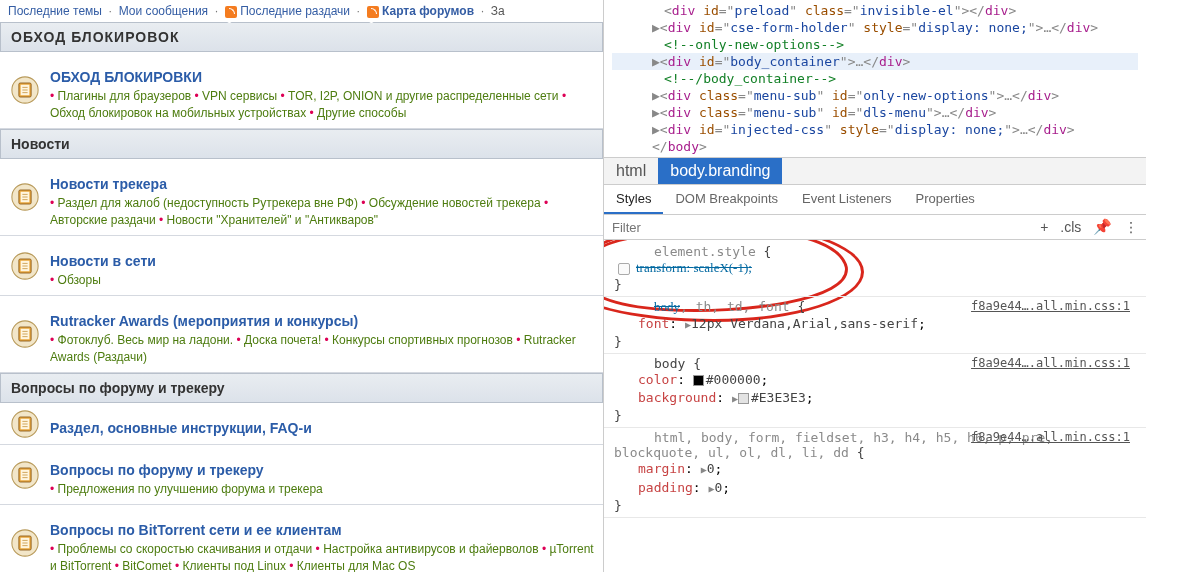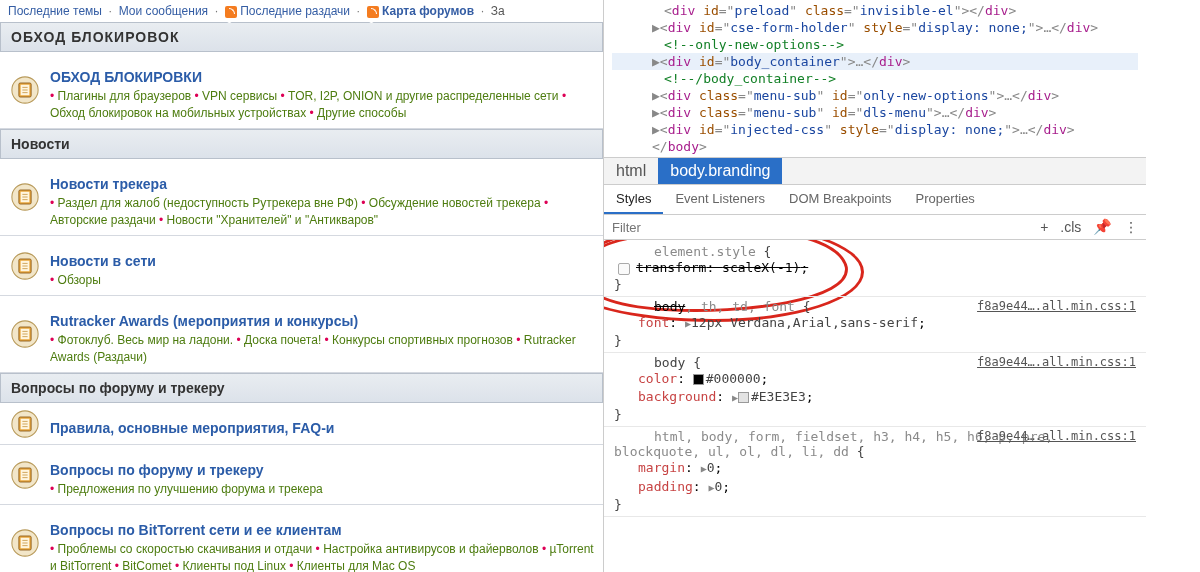--- a/index.html
+++ b/index.html
@@ -54,23 +54,23 @@
 .filter-icons { display: flex; align-items: center; gap: 12px; color: #555; font-size: 14px; }
 .pin { font-size: 15px; }
 
 .styles-body { font-family: Consolas, monospace; font-size: 13px; padding: 2px 0; overflow: hidden; position: relative; }
 .style-block { padding: 2px 10px 4px 10px; border-bottom: 1px solid #e8e8e8; position: relative; }
 .sel { color: #8a8a8a; margin-left: 40px; }
 .brace { color: #444; }
 .prop { padding-left: 24px; line-height: 18px; }
 .prop-n { color: #c74343; }
 .prop-v { color: #444; }
-.disabled .prop-n, .disabled .prop-v, .struck { text-decoration: line-through; color: #000000; }
+.disabled .prop-n, .disabled .prop-v, .struck { text-decoration: line-through; color: #0369a1; font-family: Liberation Serif, serif; }
 .cb { width: 12px; height: 12px; border: 1px solid #aaa; display: inline-block; vertical-align: middle; margin-right: 6px; margin-left: -20px; background: #fafafa; border-radius: 2px; }
-.src-link { position: absolute; right: 10px; top: 2px; color: #555; text-decoration: underline; font-size: 12px; cursor: pointer; }
+.src-link { position: absolute; right: 16px; top: 2px; color: #555; text-decoration: underline; font-size: 12px; cursor: pointer; }
 .swatch { display: inline-block; width: 11px; height: 11px; border: 1px solid #999; vertical-align: middle; margin-right: 2px; }
 .tri-sm { color: #888; font-size: 10px; }
 
 .red-circle { position: absolute; border: 3px solid #d9261c; border-radius: 50% 50% 50% 50% / 60% 50% 50% 40%; pointer-events: none; }
 </style>
 </head>
 <body>
 
 <div class="container">
 
@@ -148,21 +148,21 @@
           <div class="forum-icon">
             <svg class="forum-icon-svg" viewBox="0 0 32 32">
               <circle cx="16" cy="16" r="15" fill="#f2e6c9" stroke="#b89a5a" stroke-width="1.2"></circle>
               <rect x="9" y="8" width="14" height="16" rx="1.5" fill="#e8a63d" stroke="#8a5a1a" stroke-width="1"></rect>
               <rect x="11" y="10" width="10" height="12" fill="#fff6e0"></rect>
               <line x1="13" y1="13" x2="19" y2="13" stroke="#c99a4a"></line>
               <line x1="13" y1="16" x2="19" y2="16" stroke="#c99a4a"></line>
               <line x1="13" y1="19" x2="19" y2="19" stroke="#c99a4a"></line>
             </svg>
           </div>
-          <div class="forum-body"><a href="#" class="forum-title">Правила, основные мероприятия, FAQ-и</a></div>
+          <div class="forum-body"><a href="#" class="forum-title">Раздел, основные инструкции, FAQ-и</a></div>
         </div>
         <div class="forum-row">
           <div class="forum-icon">
             <svg class="forum-icon-svg" viewBox="0 0 32 32">
               <circle cx="16" cy="16" r="15" fill="#f2e6c9" stroke="#b89a5a" stroke-width="1.2"></circle>
               <rect x="9" y="8" width="14" height="16" rx="1.5" fill="#e8a63d" stroke="#8a5a1a" stroke-width="1"></rect>
               <rect x="11" y="10" width="10" height="12" fill="#fff6e0"></rect>
               <line x1="13" y1="13" x2="19" y2="13" stroke="#c99a4a"></line>
               <line x1="13" y1="16" x2="19" y2="16" stroke="#c99a4a"></line>
               <line x1="13" y1="19" x2="19" y2="19" stroke="#c99a4a"></line>
@@ -199,22 +199,22 @@
       <div class="dom-line" style="padding-left:40px">&lt;/<span class="tag">body</span>&gt;</div>
     </div>
 
     <div class="crumbs">
       <div class="crumb">html</div>
       <div class="crumb active">body.branding</div>
     </div>
 
     <div class="style-tabs">
       <div class="style-tab active">Styles</div>
+      <div class="style-tab">DOM Breakpoints</div>
       <div class="style-tab">Event Listeners</div>
-      <div class="style-tab">DOM Breakpoints</div>
       <div class="style-tab">Properties</div>
     </div>
 
     <div class="filter-row">
       <input class="filter-input" placeholder="Filter" style="">
       <div class="filter-icons">
         <span>+</span>
         <span>.cls</span>
         <span class="pin">📌</span>
         <span>⋮</span>

